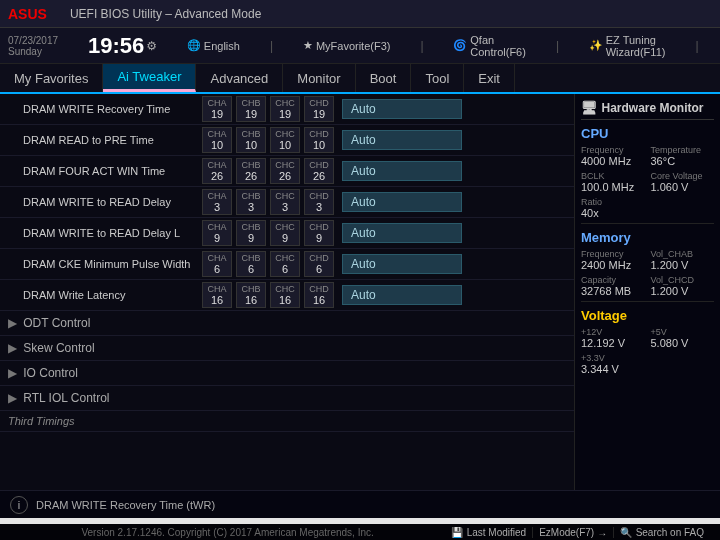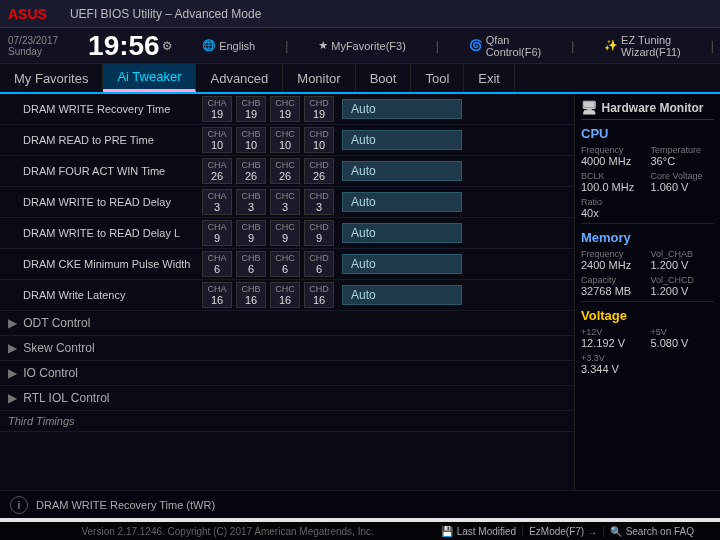--- a/index.html
+++ b/index.html
@@ -33,21 +33,21 @@
     #status-bar {
       background: #111122;
       display: flex;
       align-items: center;
       padding: 2px 8px;
       height: 36px;
       gap: 30px;
       border-bottom: 1px solid #222;
     }
     #datetime-block { display: flex; flex-direction: column; font-size: 10px; color: #888; }
-    #time-display { font-size: 28px; color: #fff; font-weight: bold; line-height: 1; }
+    #time-display { font-size: 22px; color: #fff; font-weight: bold; line-height: 1; }
     .status-item { color: #bbb; font-size: 11px; display: flex; align-items: center; gap: 3px; cursor: pointer; }
     .status-sep { color: #555; }
     #hot-keys { margin-left: auto; }
 
     
     #nav-tabs {
       background: #0d0d1a;
       display: flex;
       align-items: stretch;
       height: 30px;
@@ -199,22 +199,22 @@
     }
     #bottom-desc { color: #aaa; font-size: 11px; }
 
     
     #footer {
       background: #030308;
       height: 22px;
       display: flex;
       align-items: center;
       justify-content: space-between;
-      padding: 0 20px;
-      border-top: 4px solid #e5e5e5;
+      padding: 0 10px;
+      border-top: 6px solid #e5e5e5;
     }
     #copyright { color: #666; font-size: 10px; text-align: center; flex: 1; }
     .footer-btn {
       color: #aaa;
       font-size: 10px;
       cursor: pointer;
       display: flex; align-items: center; gap: 3px;
       padding: 0 6px;
       border-left: 1px solid #222;
     }

